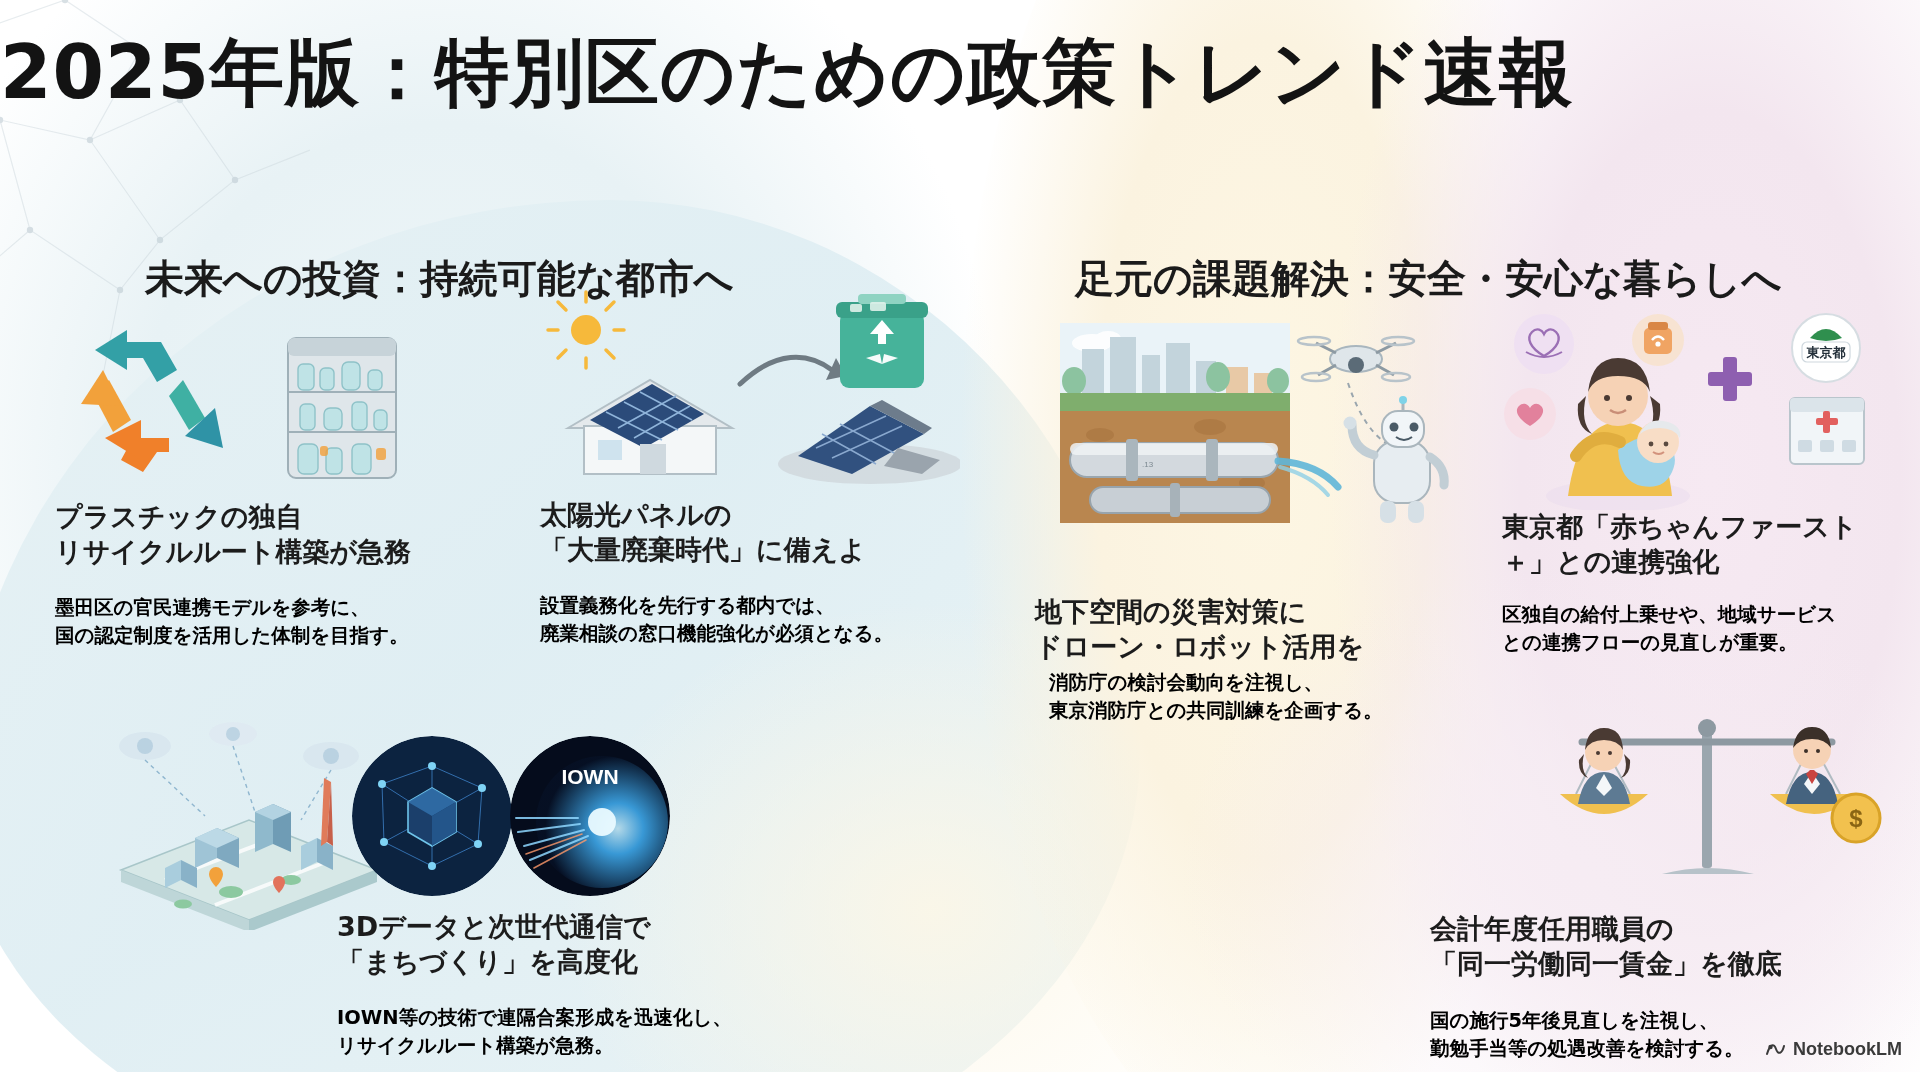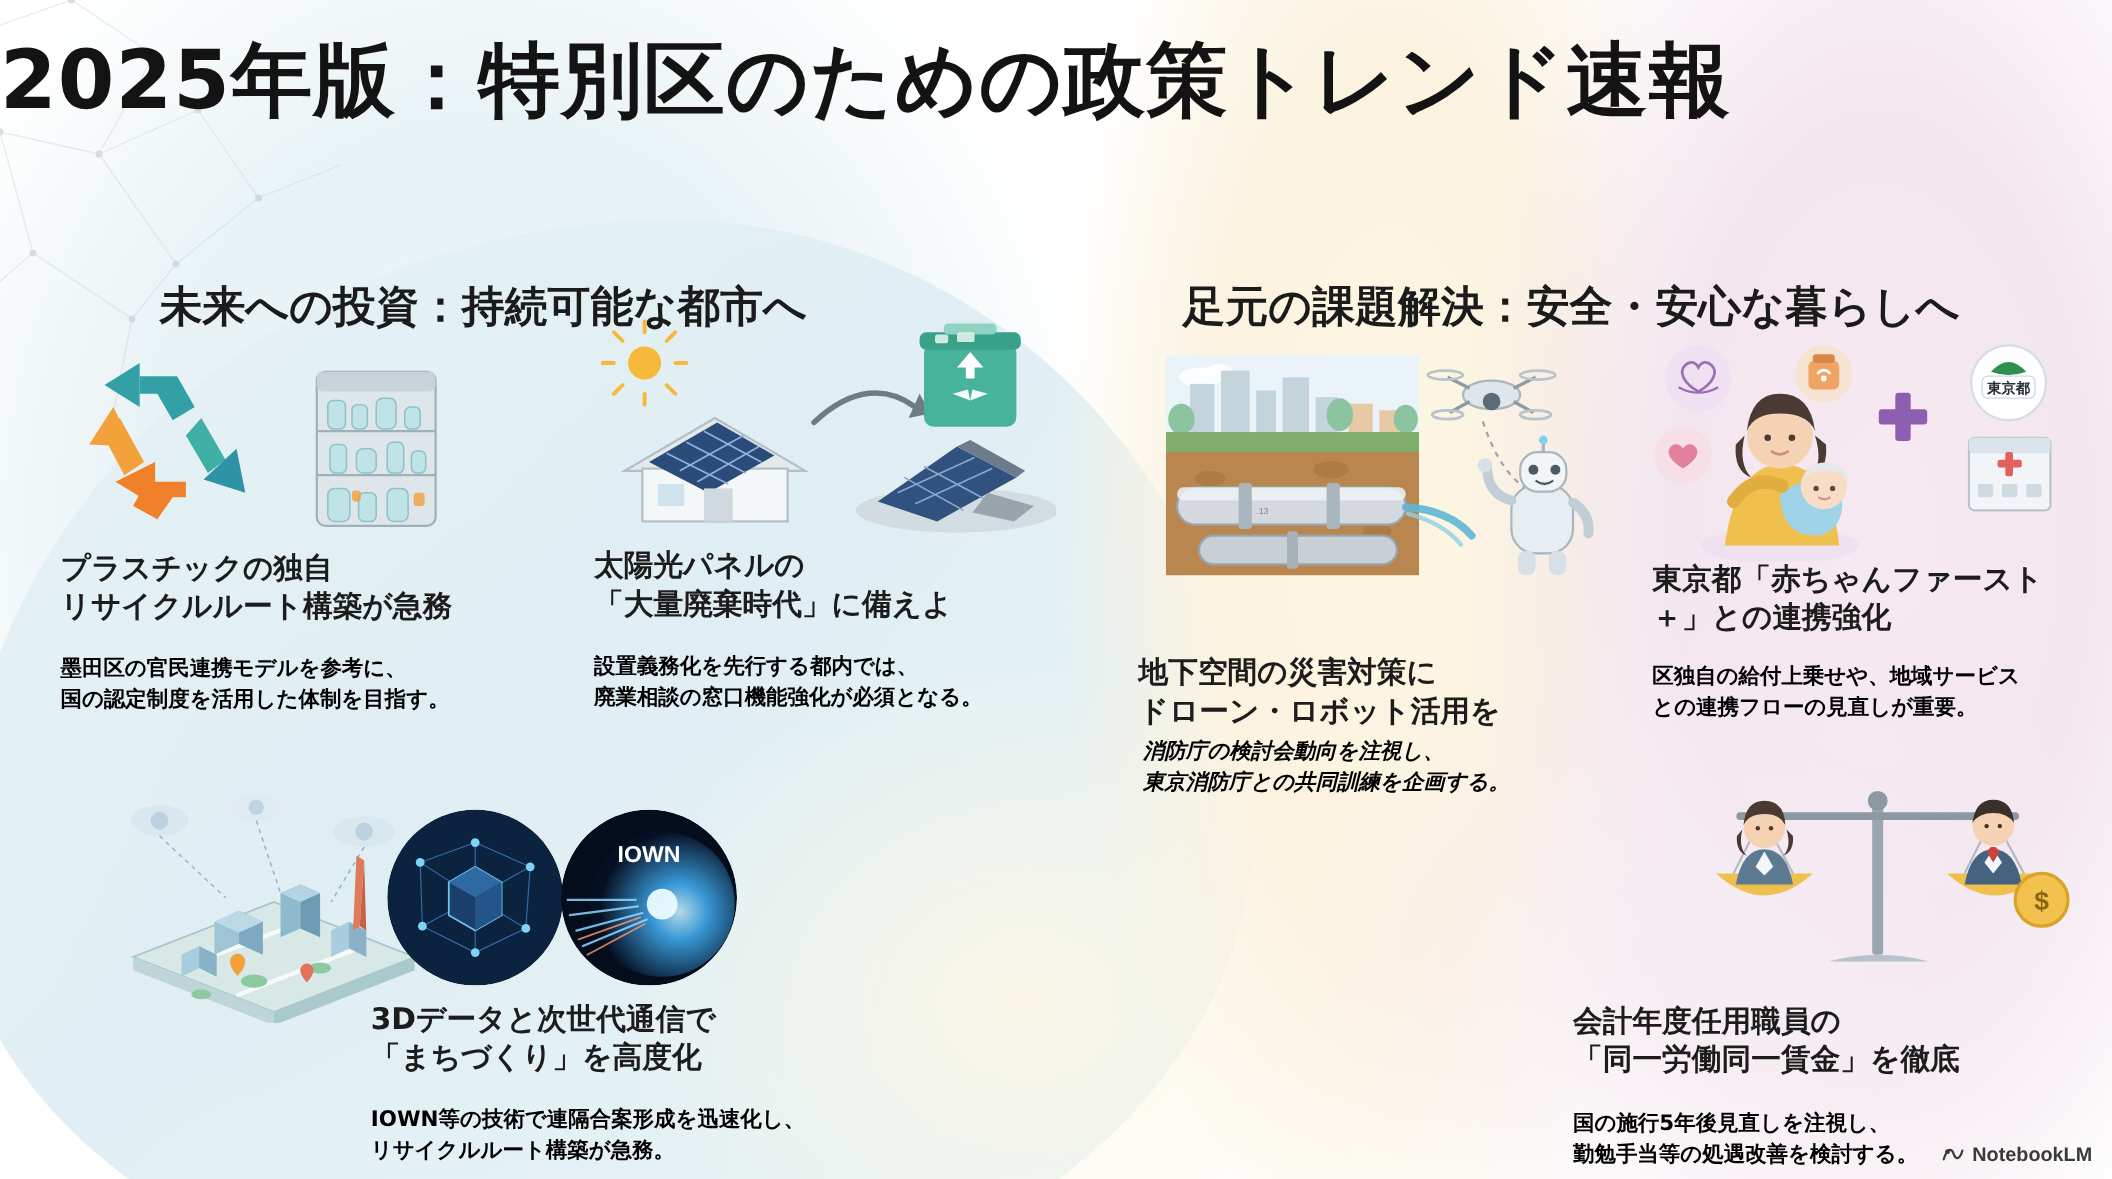--- a/index.html
+++ b/index.html
@@ -437,21 +437,21 @@
         <path d="M400 142 q16 10 14 28" stroke="#c2ced5" stroke-width="9" fill="none" stroke-linecap="round"></path>
         <rect x="350" y="186" width="16" height="22" rx="7" fill="#d6e0e6"></rect>
         <rect x="378" y="186" width="16" height="22" rx="7" fill="#d6e0e6"></rect>
       </g>
 
       <text x="112" y="152" fill="#7d8991" font-size="8" font-family="Liberation Sans, sans-serif">.13</text>
     </svg>
   </div>
   <div class="head" style="position:absolute;left:5px;top:245px;width:430px;margin-top:20px;">地下空間の災害対策に
 ドローン・ロボット活用を</div>
-  <div class="body" style="position:absolute;left:9px;top:320px;width:430px;font-style:italic;">消防庁の検討会動向を注視し、
+  <div class="body" style="position:absolute;left:19px;top:320px;width:430px;">消防庁の検討会動向を注視し、
 東京消防庁との共同訓練を企画する。</div>
 </div>
 
 <div class="card" style="left:1490px;top:320px;width:420px;">
   <div class="art" style="left:0;top:-20px;width:420px;height:210px;">
     <svg viewBox="0 0 420 210" width="420" height="210">
 
       <circle cx="54" cy="44" r="30" fill="#efe0f2"></circle>
       <g stroke="#9b6fb5" stroke-width="2.4" fill="none">
         <path d="M54 56 c-14 -8 -18 -18 -12 -24 c5 -5 10 -2 12 2 c2 -4 7 -7 12 -2 c6 6 2 16 -12 24z"></path>

